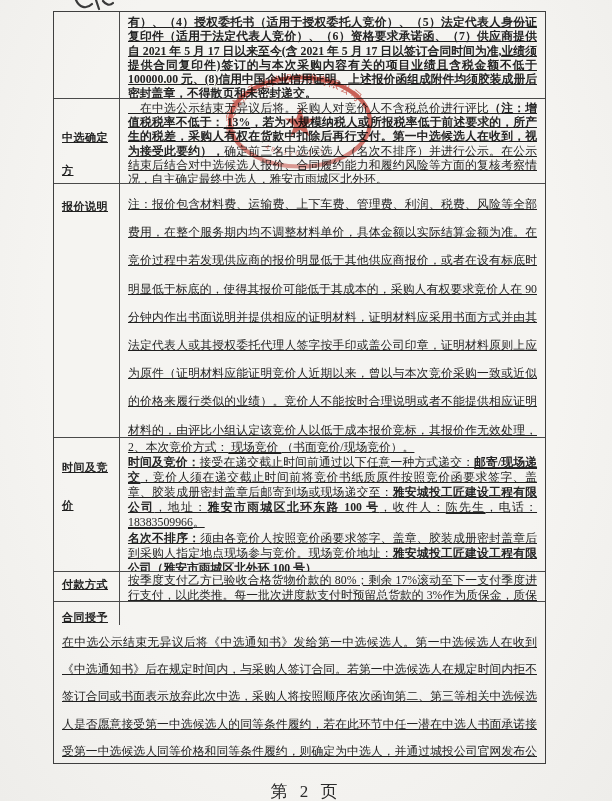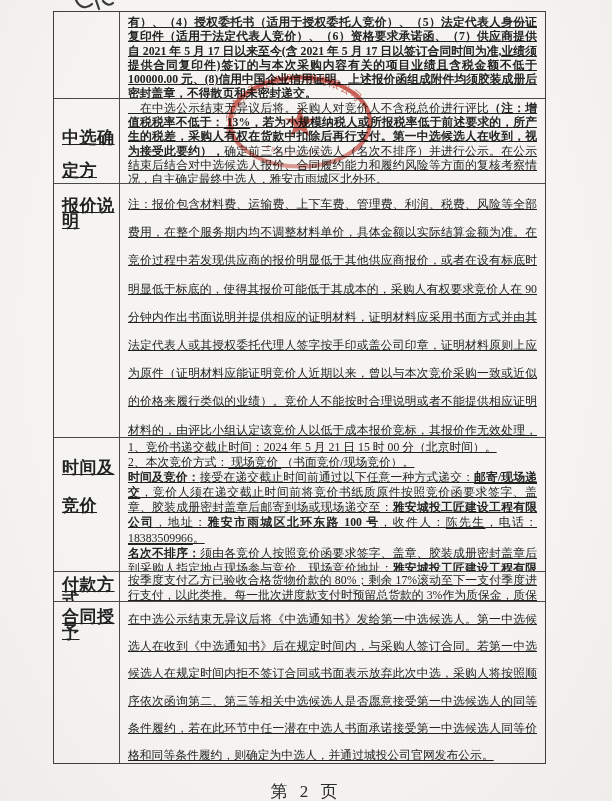--- a/index.html
+++ b/index.html
@@ -13,36 +13,36 @@
     background:radial-gradient(ellipse at 50% 40%, #f5f4f1 60%, #eeedea 100%);}
   
   .doc-table{
     position:absolute;left:53px;top:11px;width:493px;
     border:1.6px solid #3f3f3f;background:transparent;box-sizing:border-box;text-decoration:underline;
   }
   .row{display:flex;box-sizing:border-box;border-bottom:1px solid #4a4a4a;overflow:hidden;}
   .row:last-child{border-bottom:none;}
   .label-cell{
     width:66px;flex:none;box-sizing:border-box;border-right:1px solid #4a4a4a;
-    font-weight:bold;font-size:17px;padding-left:8px;letter-spacing:.5px;color:#222;
+    font-weight:bold;font-size:11px;padding-left:8px;letter-spacing:.5px;color:#222;
   }
   .content-cell{
     flex:1;box-sizing:border-box;padding:2px 8px 0 8px;
     font-size:11.8px;text-align:justify;color:#242424;overflow:hidden;
   }
   .para{margin:0;}
   .b{font-weight:bold;}
   .u{text-decoration:underline;text-underline-offset:2px;}
   
   .row-0{height:87px;} .row-0 .content-cell{line-height:14.3px;padding-top:3px;}
   .row-1{height:85px;} .row-1 .content-cell{line-height:14.2px;padding-top:2px;}
   .row-2{height:254px;}.row-2 .content-cell{line-height:28.2px;padding-top:6px;}
   .row-3{height:134px;}.row-3 .content-cell{line-height:15.1px;padding-top:2px;}
   .row-4{height:30px;} .row-4 .content-cell{line-height:14.6px;padding-top:1px;}
-  .row-5{height:161px;}.row-5 .content-cell{line-height:27.2px;padding-top:4px;}
+  .row-5{height:161px;flex-direction:column;}.row-5 .content-cell{line-height:27.2px;padding-top:4px;}
   .row-1 .label-cell{padding-top:22px;line-height:33px;}
   .row-2 .label-cell{padding-top:14px;line-height:16px;}
   .row-3 .label-cell{padding-top:11px;line-height:37.5px;}
   .row-4 .label-cell{padding-top:5px;line-height:15px;}
   .row-5 .label-cell{padding-top:7px;line-height:16px;}
   
   .stamp{
     position:absolute;left:226px;top:74px;width:148px;height:96px;
     mix-blend-mode:multiply;opacity:.82;pointer-events:none;
   }
@@ -84,21 +84,20 @@
         </div>
         <div class="content-cell">
           <div class="para"><span>注：报价包含材料费、运输费、上下车费、管理费、利润、税费、风险等全部费用，在整个服务期内均不调整材料单价，具体金额以实际结算金额为准。在竞价过程中若发现供应商的报价明显低于其他供应商报价，或者在设有标底时明显低于标底的，使得其报价可能低于其成本的，采购人有权要求竞价人在 90 分钟内作出书面说明并提供相应的证明材料，证明材料应采用书面方式并由其法定代表人或其授权委托代理人签字按手印或盖公司印章，证明材料原则上应为原件（证明材料应能证明竞价人近期以来，曾以与本次竞价采购一致或近似的价格来履行类似的业绩）。竞价人不能按时合理说明或者不能提供相应证明材料的，由评比小组认定该竞价人以低于成本报价竞标，其报价作无效处理，并有权将该竞价人列入采购人黑名单。</span></div>
         </div>
       </div>
       <div class="row row-3">
         <div class="label-cell">
           <div class="label-line">时间及竞价</div>
         </div>
         <div class="content-cell">
-          <div class="para"><span>1、竞价书递交截止时间：2024 年 5 月 21 日 15 时 00 分（北京时间）。</span></div>
           <div class="para"><span>2、本次竞价方式：</span><span class="u"> 现场竞价 </span><span>（书面竞价/现场竞价）。</span></div>
           <div class="para"><span class="b">时间及竞价：</span><span>接受在递交截止时间前通过以下任意一种方式递交：</span><span class="b u">邮寄/现场递交</span><span>，竞价人须在递交截止时间前将竞价书纸质原件按照竞价函要求签字、盖章、胶装成册密封盖章后邮寄到场或现场递交至：</span><span class="b">雅安城投工匠建设工程有限公司</span><span>，地址：</span><span class="b">雅安市雨城区北环东路 100 号</span><span>，收件人：</span><span class="u">陈先生</span><span>，电话：</span><span class="u">18383509966</span><span>。</span></div>
           <div class="para"><span class="b">名次不排序：</span><span>须由各竞价人按照竞价函要求签字、盖章、胶装成册密封盖章后到采购人指定地点现场参与竞价。现场竞价地址：</span><span class="b">雅安城投工匠建设工程有限公司（雅安市雨城区北外环 100 号）</span></div>
         </div>
       </div>
       <div class="row row-4">
         <div class="label-cell">
           <div class="label-line">付款方式</div>
         </div>
         <div class="content-cell">

